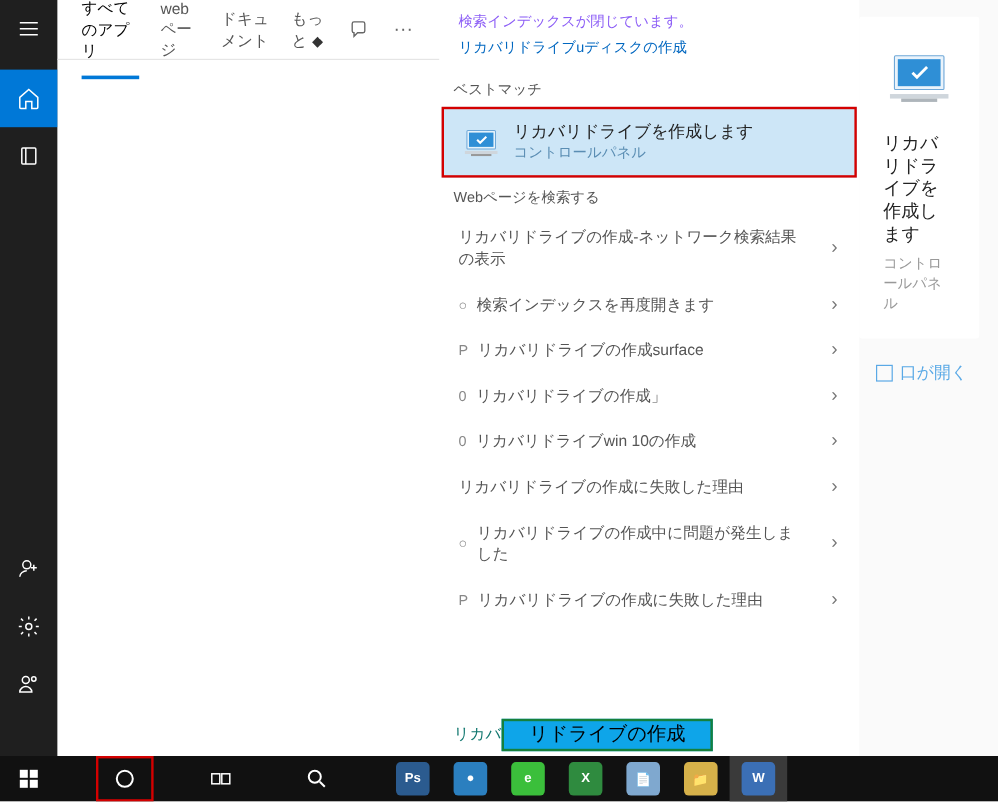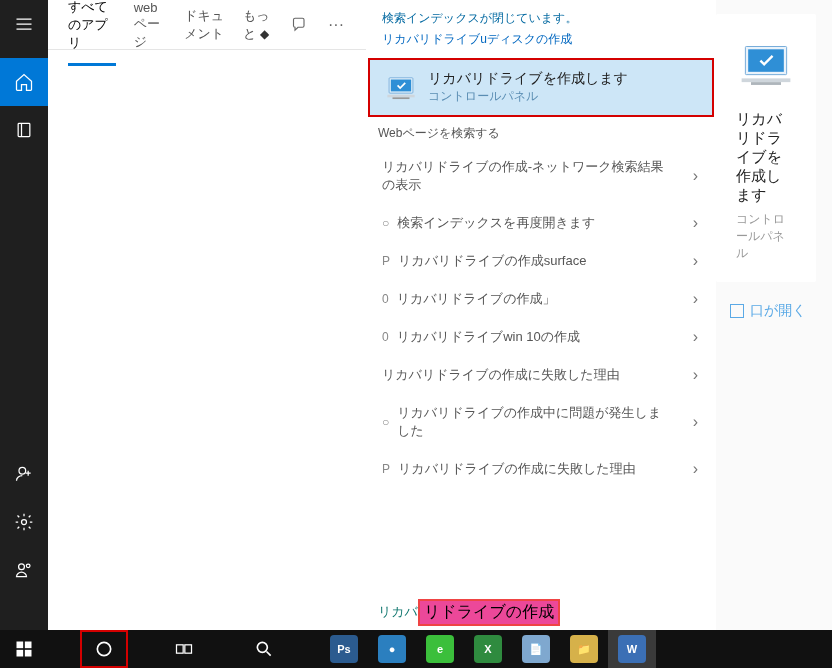--- a/index.html
+++ b/index.html
@@ -26,21 +26,21 @@
   .top-right { margin-left: auto; display: flex; gap: 18px; color: #555; }
   .top-right-icon { width: 20px; height: 20px; display:flex; align-items:center; justify-content:center; cursor:pointer; font-size:16px; color:#666; }
   .more-dot { color:#333; font-size:12px; }
   
   
   .split { display: flex; flex: 1; min-height: 0; }
   .results-col { width: 350px; display: flex; flex-direction: column; overflow: hidden; }
   .preview-col { flex: 1; background: #fafafa; padding: 0; display: flex; flex-direction: column; }
   
   
-  .index-warn { padding: 10px 16px 4px 16px; font-size: 12px; color: #0369a1; }
+  .index-warn { padding: 10px 16px 4px 16px; font-size: 12px; color: #8b5cf6; }
   .index-link { font-size: 12px; color: #0067c0; padding: 0 16px 10px 16px; cursor: pointer; }
   
   
   .sect-title { font-size: 12px; color: #555; padding: 8px 16px 6px 12px; }
   
   
   .best-match { background: #cde6f7; display: flex; align-items: center; padding: 10px 14px; gap: 10px; border: 2px solid #d40000; margin: 0 2px; cursor:pointer; }
   .bm-icon { width: 34px; height: 28px; position: relative; }
   .bm-icon svg { width: 100%; height: 100%; }
   .bm-texts { display: flex; flex-direction: column; }
@@ -59,21 +59,21 @@
   .pv-monitor { width: 60px; height: 50px; display:flex; flex-direction: column; align-items:center; }
   .pv-monitor svg { width: 60px; height: 50px; }
   .pv-title { font-size: 15px; color: #222; margin-top: 16px; }
   .pv-sub { font-size: 12px; color: #999; margin-top: 6px; }
   .preview-action { margin: 20px 16px 0 14px; font-size: 14px; color: #5aa9e6; display:flex; align-items:center; gap:6px; cursor:pointer; }
   .preview-action .sq { display:inline-block; width:14px; height:14px; border:1.5px solid #5aa9e6; }
   
   
   .search-input-wrap { height: 36px; display:flex; align-items:center; padding: 0 12px; }
   .search-text { font-size: 13px; color: #0f766e; }
-  .search-hi { display:inline-block; border: 2px solid #ef4444; padding: 1px 4px; background: #ec4899; }
+  .search-hi { display:inline-block; border: 2px solid #15803d; padding: 1px 21px; background: #0ea5e9; }
   
   
   .taskbar { height: 38px; background: #111; display: flex; align-items: center; gap: 32px; }
   .tb-btn { width: 48px; height: 38px; display:flex; align-items:center; justify-content:center; cursor:pointer; }
   .tb-btn svg { width:20px; height:20px; }
   .tb-cortana { border: 2px solid #d40000; }
   .tb-app { width: 48px; height: 38px; display:flex; align-items:center; justify-content:center; cursor:pointer; }
   .tb-app .badge { width: 28px; height: 28px; border-radius: 4px; display:flex; align-items:center; justify-content:center; color:#fff; font-size:11px; font-weight:bold; }
   .tb-app.active { background: #3a3a3a; }
 </style>
@@ -142,20 +142,21 @@
           </div>
           <div class="top-right-icon">···</div>
         </div>
       </div>
 
       <div class="split">
         <div class="results-col">
           <div class="index-warn">検索インデックスが閉じています。</div>
           <div class="index-link">リカバリドライブuディスクの作成</div>
 
+          <div class="sect-title">ベストマッチ</div>
 
           <div class="best-match">
             <div class="bm-icon">
               <svg viewBox="0 0 40 32">
                 <rect x="6" y="4" width="28" height="18" rx="1" fill="#e6f3fb" stroke="#6fa8d8"></rect>
                 <rect x="8" y="6" width="24" height="14" fill="#2f8fd6"></rect>
                 <path d="M16 13l3 3 6-6" stroke="#fff" stroke-width="2" fill="none"></path>
                 <rect x="4" y="24" width="32" height="3" fill="#cfd6dc"></rect>
                 <rect x="10" y="27" width="20" height="2" fill="#999"></rect>
               </svg>

